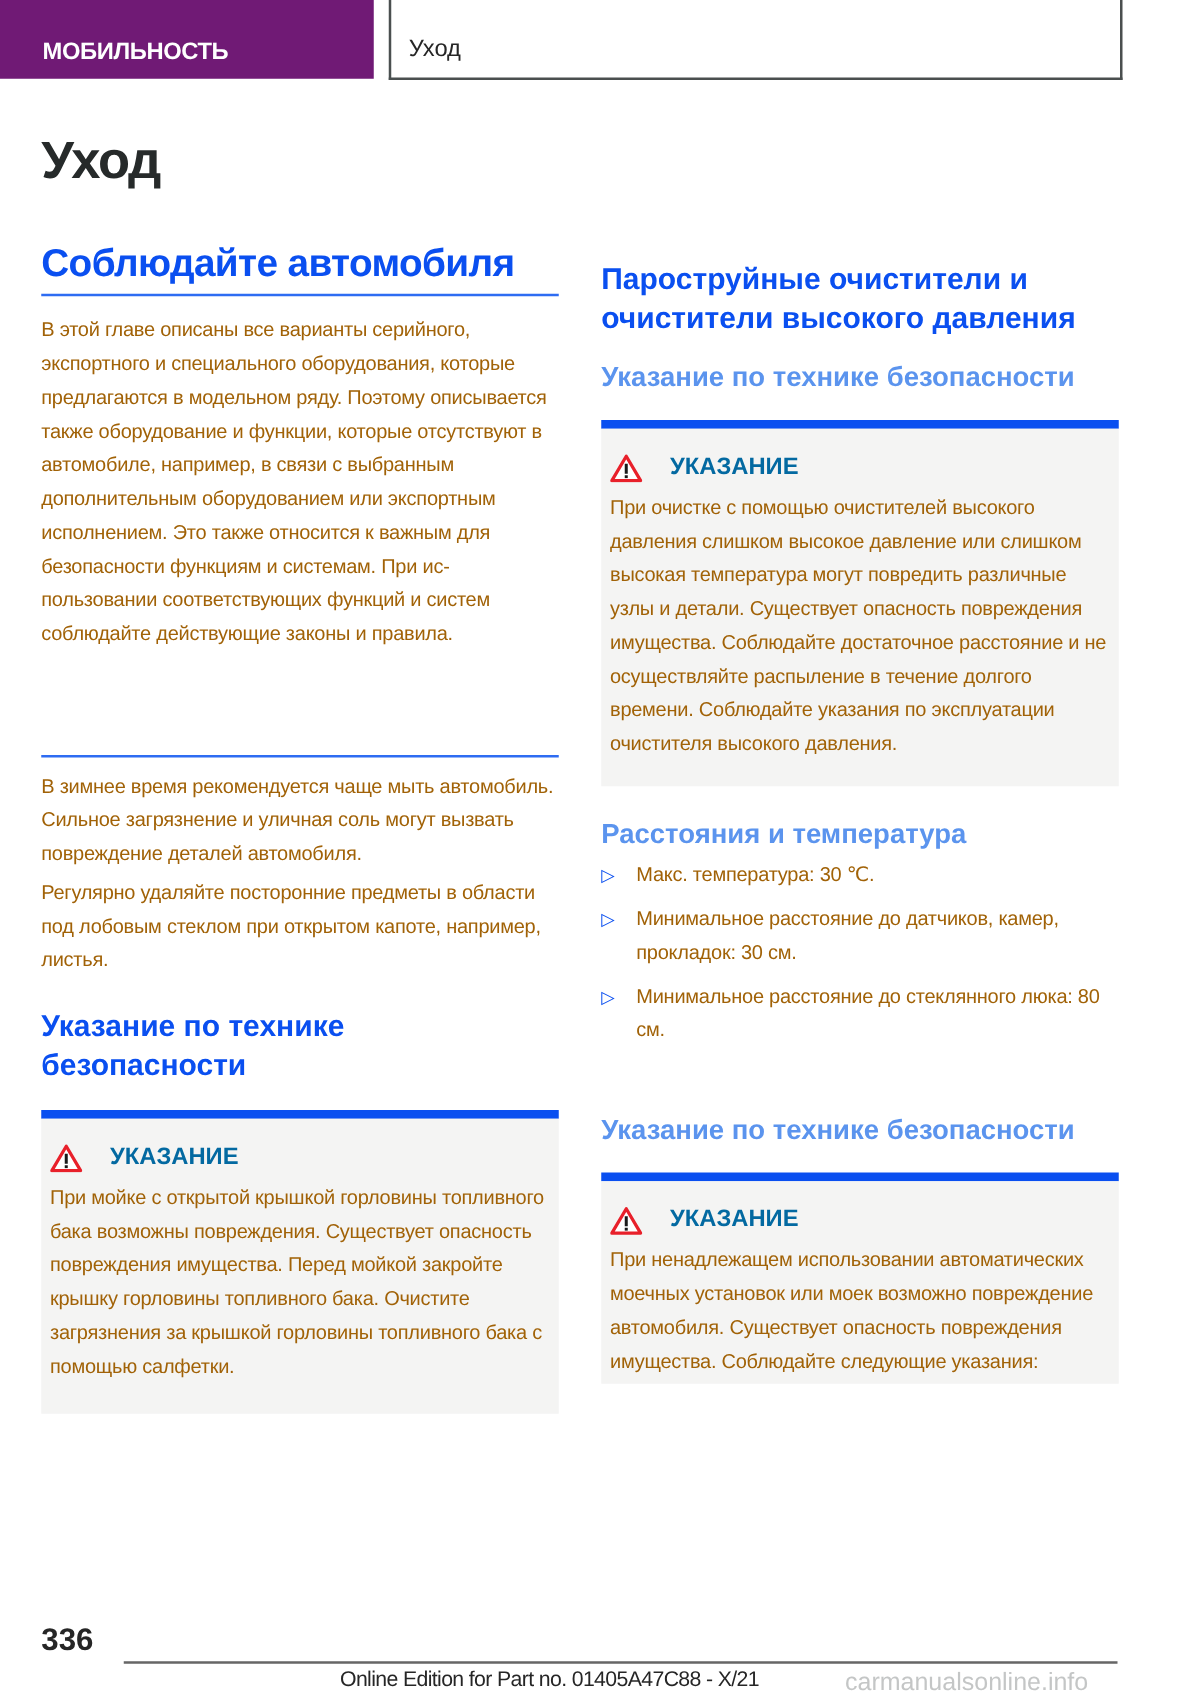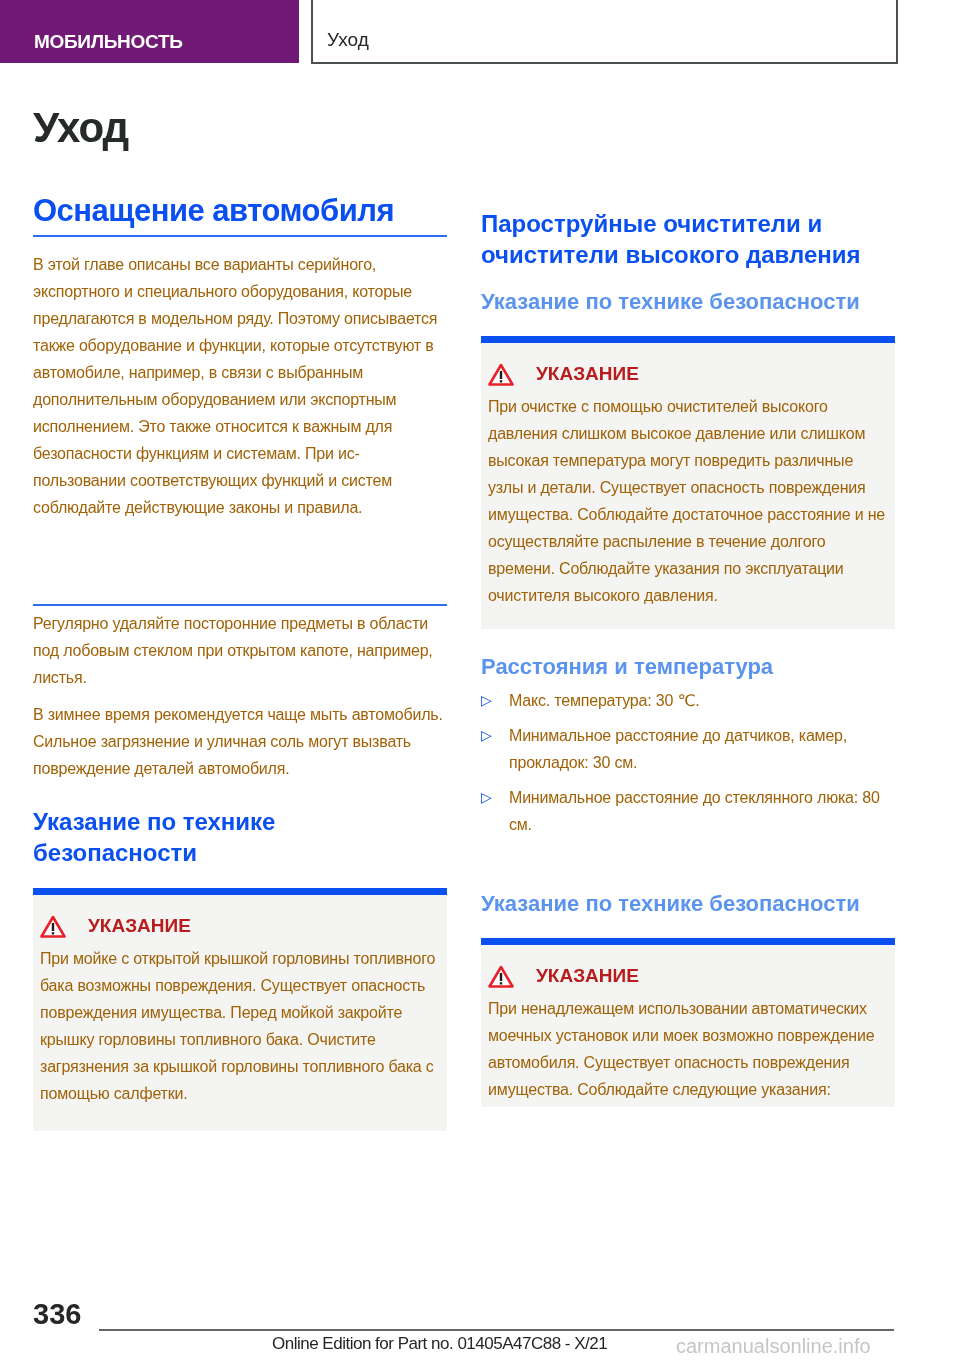--- a/index.html
+++ b/index.html
@@ -47,27 +47,27 @@
     .p {
       font-size: 16px; line-height: 27px; color: #a16207; margin: 0;
       letter-spacing: -0.2px;
     }
     .notice-bar { height: 7px; background: #0a4ff0; }
     .notice {
       background: #f4f4f3; padding: 16px 8px 18px 8px;
     }
     .notice-head { display: flex; align-items: center; height: 30px; margin-bottom: 4px; }
     .notice-head svg { width: 26px; height: 23px; margin-left: 0px; margin-right: 22px; }
-    .notice-title { font-size: 19px; font-weight: bold; color: #b91c1c; }
+    .notice-title { font-size: 19px; font-weight: bold; color: #0369a1; }
     .list { margin: 0; padding: 0; list-style: none; }
     .list li { display: flex; margin-bottom: 8px; }
     .bullet { width: 28px; flex: 0 0 28px; color: #0a4ff0; font-size: 14px; line-height: 27px; }
     .footer-num {
       position: absolute; left: 33px; top: 1298px;
-      font-size: 29px; font-weight: bold; color: #262626;
+      font-size: 25px; font-weight: bold; color: #262626;
     }
     .footer-rule {
       position: absolute; left: 99px; top: 1329px; width: 795px; height: 2px; background: #666;
     }
     .footer-text {
       position: absolute; left: 272px; top: 1334px; font-size: 17px; color: #262626; letter-spacing: -0.5px;
     }
     .footer-wm {
       position: absolute; left: 676px; top: 1335px; font-size: 20px; color: #c4c6c6;
     }
@@ -79,29 +79,29 @@
   <span>МОБИЛЬНОСТЬ</span>
 </div>
 <div class="hdr-box">
   <span>Уход</span>
 </div>
 
 <div class="page-title">Уход</div>
 
 <div class="col col-left">
   <div style="position:absolute; top:193px; width:414px;">
-    <h1 class="h1">Оснащение автомобиля</h1>
+    <h1 class="h1">Соблюдайте автомобиля</h1>
     <div class="h1-rule"></div>
     <p class="p" style="margin-top:14px;">В этой главе описаны все варианты серий­ного, экспортного и специального оборудова­ния, которые предлагаются в модельном ряду. Поэтому описывается также оборудование и функции, которые отсутствуют в автомобиле, например, в связи с выбранным дополнитель­ным оборудованием или экспортным испол­нением. Это также относится к важным для безопасности функциям и системам. При ис­пользовании соответствующих функций и си­стем соблюдайте действующие законы и пра­вила.</p>
   </div>
 
   <div style="position:absolute; top:598px; width:414px;">
     <div class="h1-rule"></div>
+    <p class="p" style="margin-top:10px;">В зимнее время рекомендуется чаще мыть ав­томобиль. Сильное загрязнение и уличная соль могут вызвать повреждение деталей автомобиля.</p>
     <p class="p" style="margin-top:4px;">Регулярно удаляйте посторонние предметы в области под лобовым стеклом при открытом капоте, например, листья.</p>
-    <p class="p" style="margin-top:10px;">В зимнее время рекомендуется чаще мыть ав­томобиль. Сильное загрязнение и уличная соль могут вызвать повреждение деталей автомобиля.</p>
     <h2 class="h2" style="margin-top:24px; width:300px;">Указание по технике безопасности</h2>
     <div style="margin-top:20px;">
       <div class="notice-bar"></div>
       <div class="notice" style="padding-left:7px; padding-bottom:24px;">
         <div class="notice-head">
           <svg viewBox="0 0 26 23">
             <polygon points="13,2 24.5,21.5 1.5,21.5" fill="#ffffff" stroke="#e8202a" stroke-width="2.6" stroke-linejoin="round"></polygon>
             <rect x="11.8" y="8" width="2.4" height="8" fill="#1a1a1a"></rect>
             <rect x="11.8" y="17.2" width="2.4" height="2.3" fill="#1a1a1a"></rect>
           </svg>

